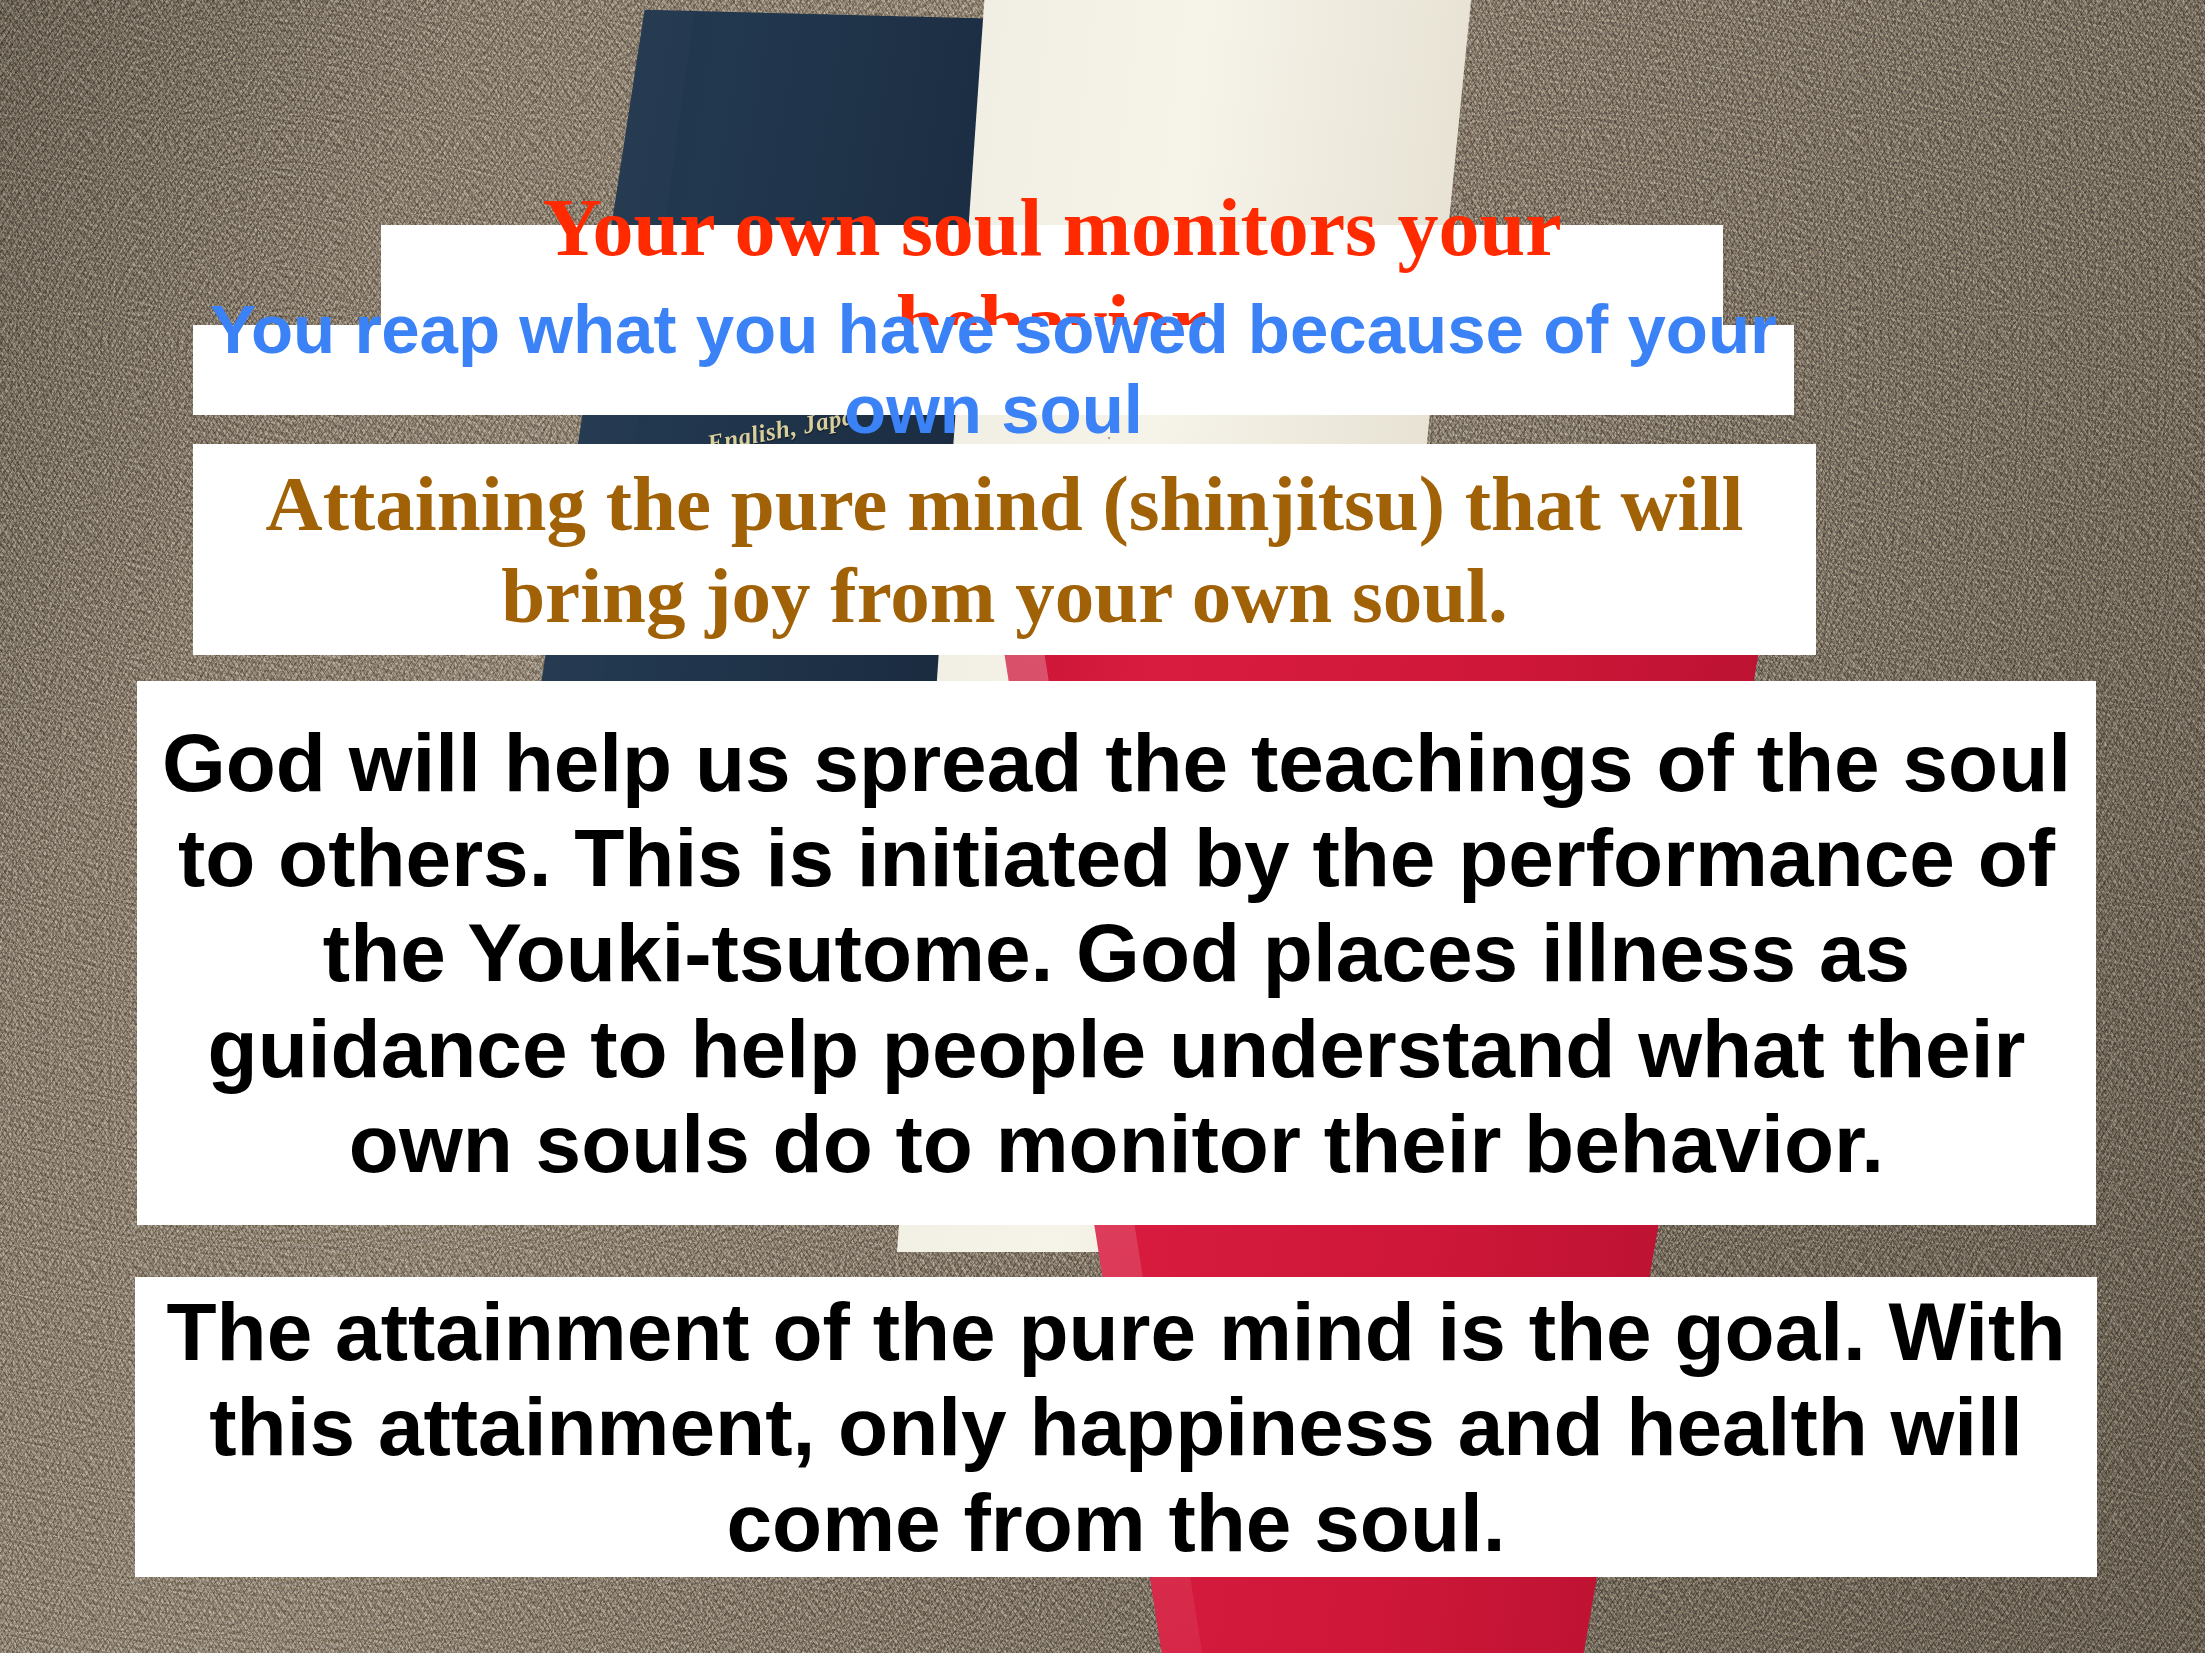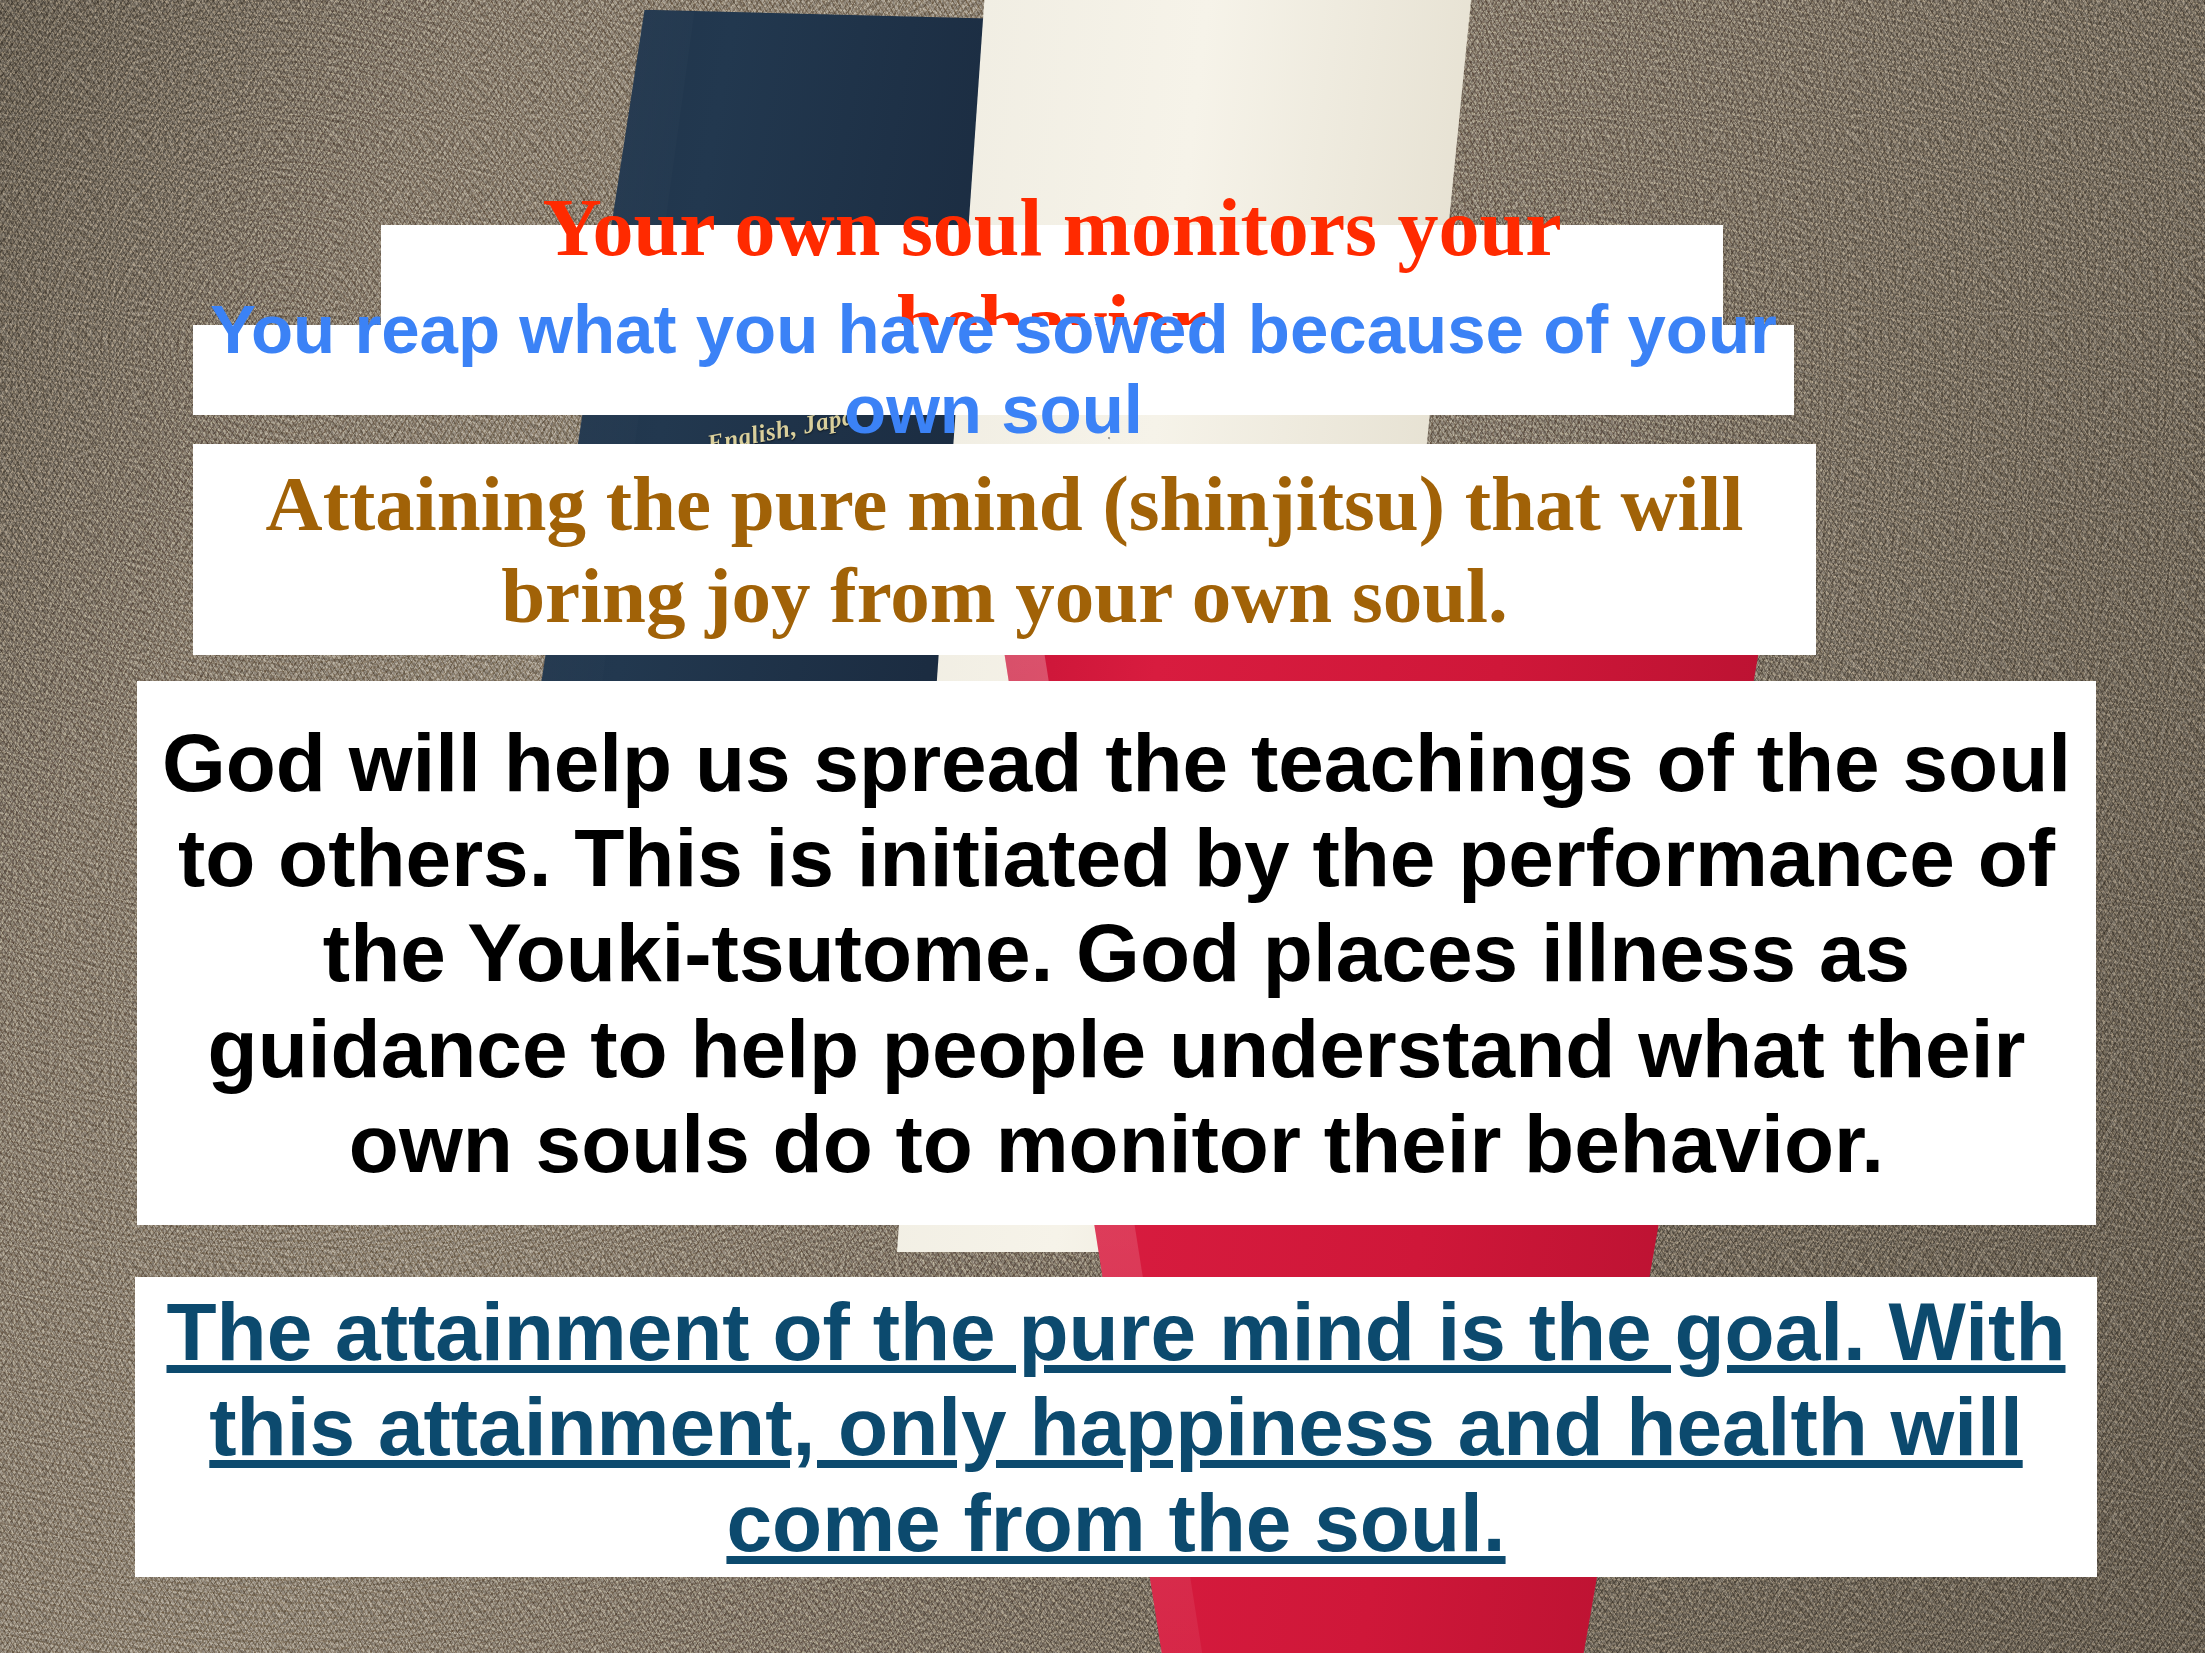--- a/index.html
+++ b/index.html
@@ -151,23 +151,22 @@
     left:193px;  top:444px;  width:1623px; height:211px;
     font-size:79px; color:#a16207;
   }
   #box-god-will-help{
     left:137px;  top:681px; width:1959px; height:544px;
     font-size:82px; color:#000000;
     font-family:"Liberation Sans", sans-serif;
   }
   #box-attainment-goal{
     left:135px;  top:1277px; width:1962px; height:300px;
-    font-size:82px; color:#0c4a6e;
+    font-size:82px; color:#000000;
     font-family:"Liberation Sans", sans-serif;
-    text-decoration:underline;
   }
 </style>
 </head>
 <body>
 
 <div id="slide">
 
   <div id="photo-backdrop"></div>
   <div id="carpet-texture"></div>
   <div id="carpet-grain"></div>

